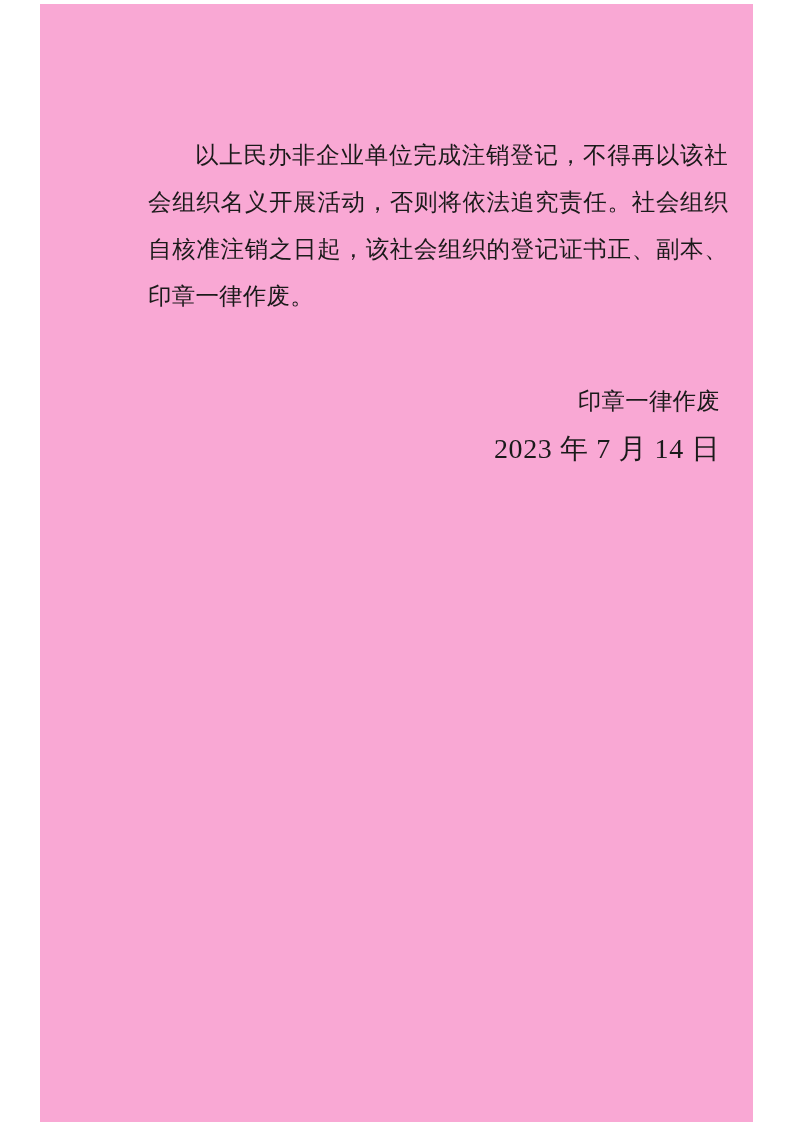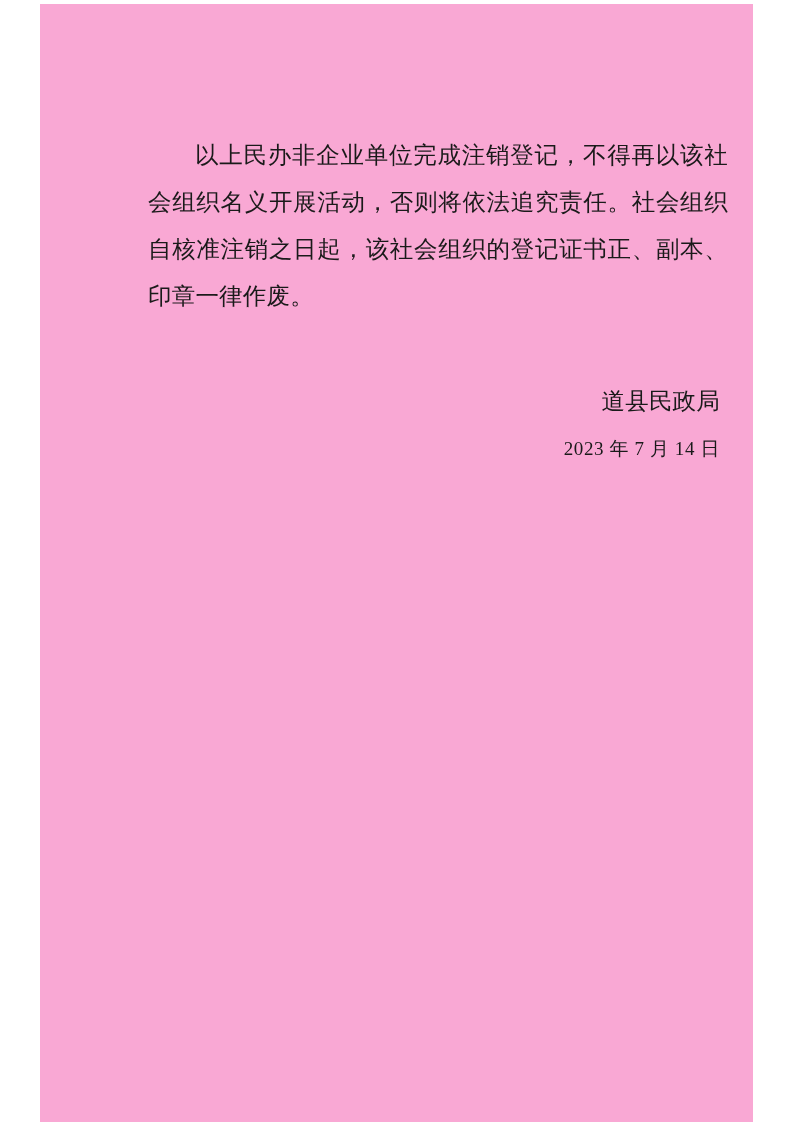--- a/index.html
+++ b/index.html
@@ -39,33 +39,33 @@
     margin-top: 58px;
     text-align: right;
     padding-right: 8px;
   }
   .sig-line {
     font-size: 23.5px;
     line-height: 47px;
     letter-spacing: 0.2px;
   }
   .sig-date {
-    font-size: 19px;
+    font-size: 28px;
     line-height: 47px;
     letter-spacing: 0.6px;
   }
 </style>
 </head>
 <body>
 
 <div class="page">
   <div class="doc-body">
 
     <p class="para">以上民办非企业单位完成注销登记，不得再以该社会组织名义开展活动，否则将依法追究责任。社会组织自核准注销之日起，该社会组织的登记证书正、副本、印章一律作废。</p>
 
 
     <div class="signature-block">
-      <div class="sig-line">道县民政局</div>
+      <div class="sig-line">印章一律作废</div>
       <div class="sig-date">2023 年 7 月 14 日</div>
     </div>
 
   </div>
 </div>
 
 </body></html>

